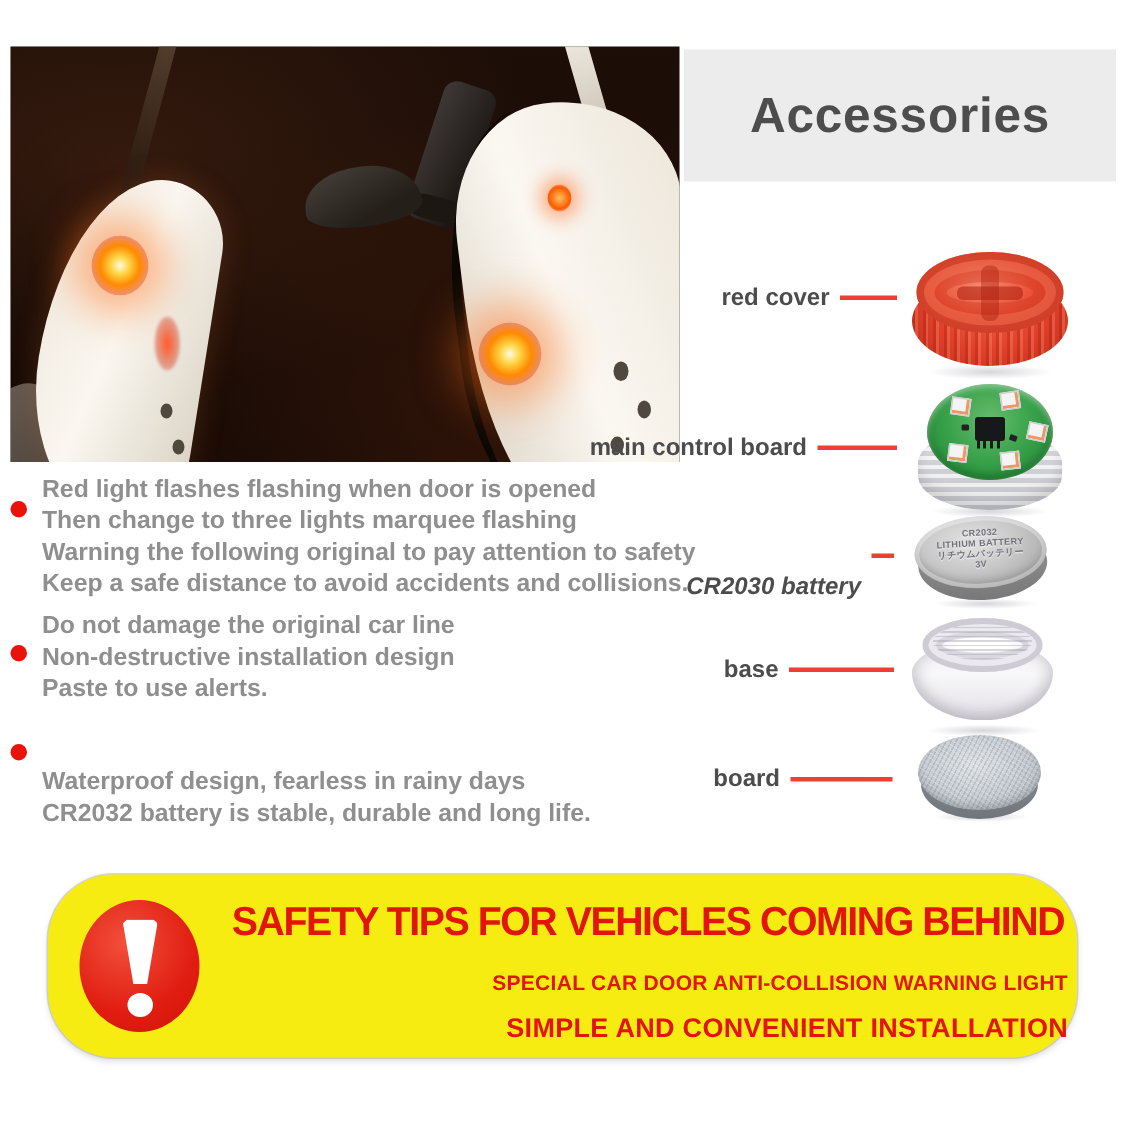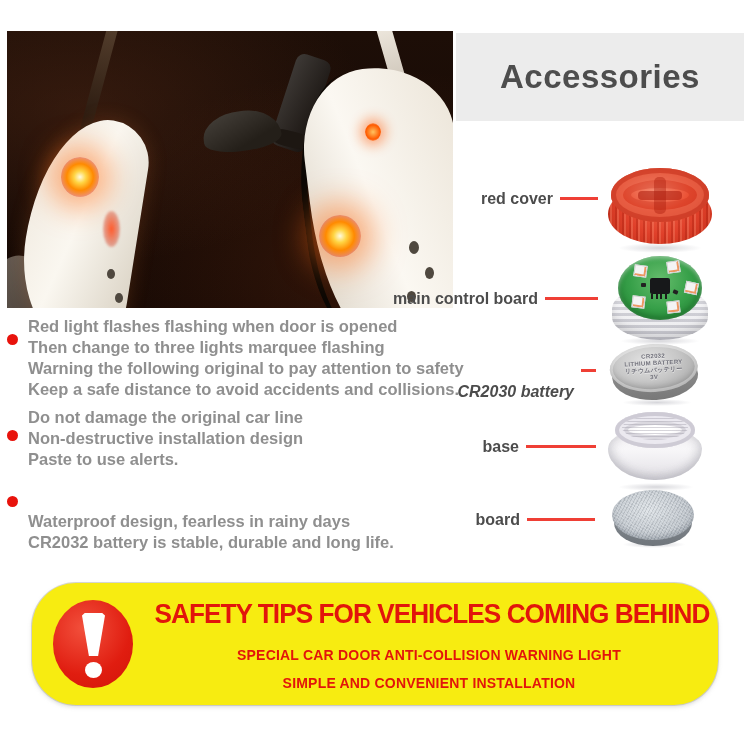--- a/index.html
+++ b/index.html
@@ -153,25 +153,25 @@
   .b1{left:7px;top:334px;} .b2{left:7px;top:430px;} .b3{left:7px;top:496px;}
 
   
   .banner{left:32px;top:583px;width:686px;height:122px;background:#f7ec11;border-radius:44px;z-index:2;
     box-shadow:0 0 0 1px rgba(175,175,168,.5), 0 2px 4px rgba(150,150,150,.35);}
   .banner-icon{left:21px;top:17px;width:80px;height:88px;border-radius:50%;
     background:radial-gradient(circle at 38% 32%, #f2503c 0%, #e01d10 60%, #d21408 100%);}
   .excl-bar{left:29px;top:13px;width:23px;height:43px;background:#ffffff;
     clip-path:polygon(12% 0, 88% 0, 100% 6%, 70% 100%, 30% 100%, 0 6%);}
   .excl-dot{left:32px;top:62px;width:17px;height:16px;border-radius:50%;background:#ffffff;}
-  .banner-text{left:114px;top:0;width:566px;height:103px;text-align:center;color:#e2150b;}
+  .banner-text{left:114px;top:0;width:566px;height:103px;text-align:right;color:#e2150b;}
   .banner-title{position:absolute;left:0;top:16px;width:566px;font-size:27px;font-weight:bold;
     letter-spacing:-1px;transform:scaleX(.97);white-space:nowrap;}
   .banner-sub1{position:absolute;left:0;top:64px;width:566px;font-size:14px;font-weight:bold;letter-spacing:.2px;}
-  .banner-sub2{position:absolute;left:0;top:92px;width:566px;font-size:14px;font-weight:bold;letter-spacing:.2px;}
+  .banner-sub2{position:absolute;left:0;top:92px;width:566px;font-size:18px;font-weight:bold;letter-spacing:.2px;}
 </style>
 </head>
 <body>
 
 <div class="canvas">
 
   <div class="abs photo">
     <div class="abs pillar"></div>
     <div class="abs winframe-l"></div>
     <div class="abs winframe-r"></div>

